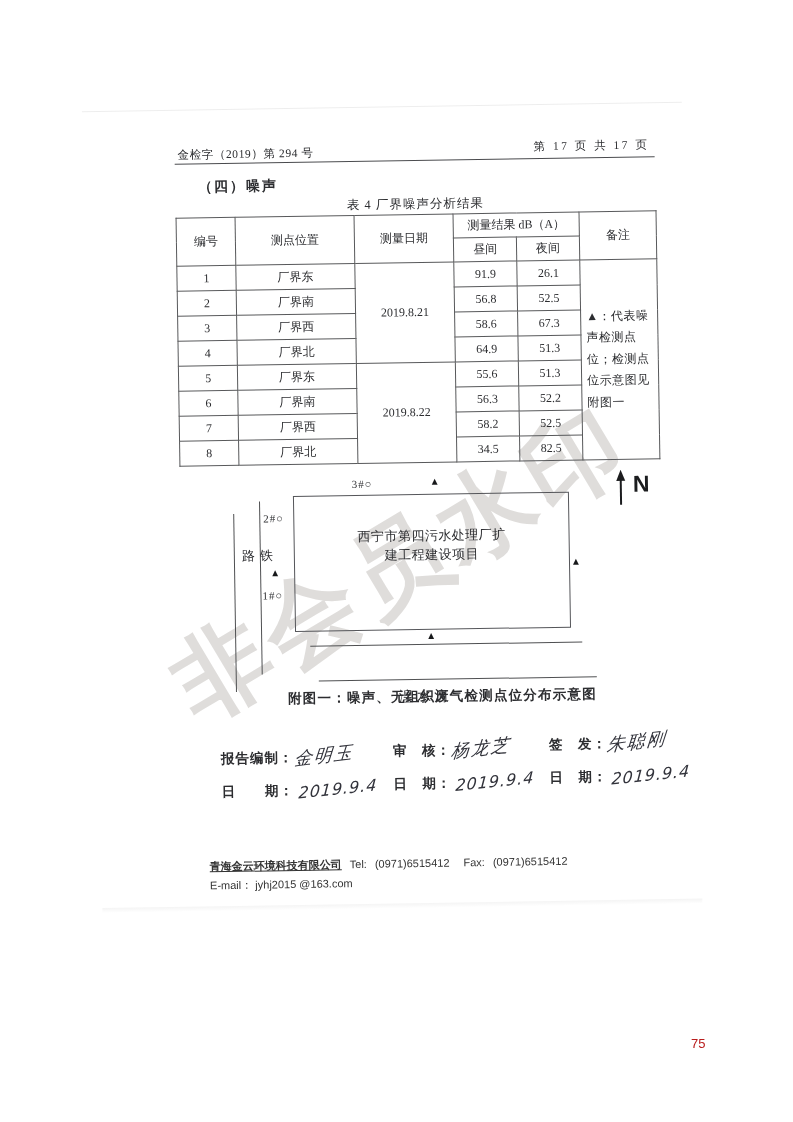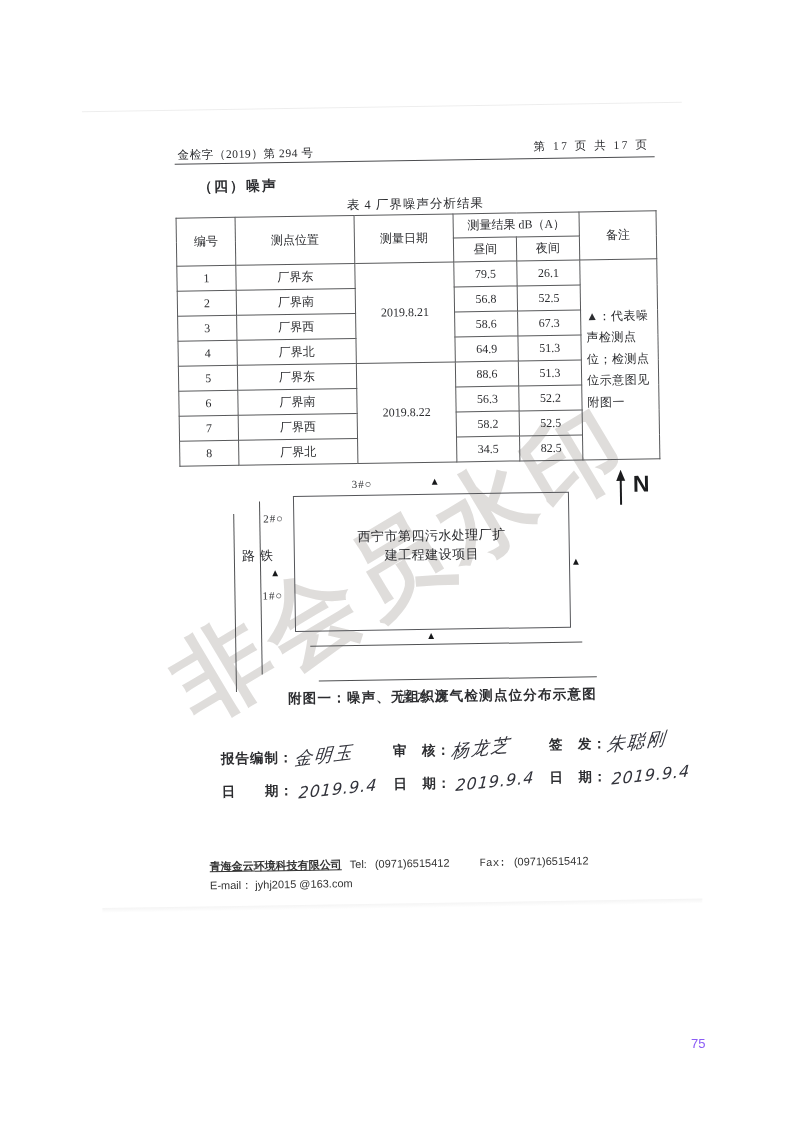--- a/index.html
+++ b/index.html
@@ -49,21 +49,21 @@
   .hand{display:inline-block;font-family:"DejaVu Sans",sans-serif;font-style:italic;
         transform:rotate(-6deg) skewX(-12deg);font-size:18px;color:#32333b;letter-spacing:2px;}
   .hdate{display:inline-block;font-family:"DejaVu Sans",sans-serif;font-style:italic;
          transform:rotate(-5deg) skewX(-10deg);font-size:16px;color:#32333b;letter-spacing:1px;}
   
   .footer{left:204px;top:856px;width:420px;font-family:"Liberation Sans",sans-serif;font-size:11px;color:#333;}
   .footer-line1{display:flex;align-items:baseline;gap:8px;white-space:nowrap;}
   .company{font-weight:700;text-decoration:underline;}
   .footer-line2{margin-top:4px;}
   .page-number{position:absolute;left:691px;top:1036px;font-family:"Liberation Sans",sans-serif;
-               font-size:13px;color:#8b5cf6;z-index:2;}
+               font-size:13px;color:#b91c1c;z-index:2;}
 </style>
 </head>
 <body>
 
 <div class="canvas">
   <div class="scan">
 
     <div class="watermark">非会员水印</div>
     <div class="top-edge"></div>
     <div class="bottom-edge"></div>
@@ -95,21 +95,21 @@
           <td rowspan="2">备注</td>
         </tr>
         <tr class="hrow">
           <td>昼间</td>
           <td>夜间</td>
         </tr>
         <tr class="drow">
           <td>1</td>
           <td>厂界东</td>
           <td rowspan="4">2019.8.21</td>
-          <td>79.5</td>
+          <td>91.9</td>
           <td>26.1</td>
           <td rowspan="8" class="remark-cell">▲：代表噪声检测点位；检测点位示意图见附图一</td>
         </tr>
         <tr class="drow">
           <td>2</td>
           <td>厂界南</td>
           <td>56.8</td>
           <td>52.5</td>
         </tr>
         <tr class="drow">
@@ -121,21 +121,21 @@
         <tr class="drow">
           <td>4</td>
           <td>厂界北</td>
           <td>64.9</td>
           <td>51.3</td>
         </tr>
         <tr class="drow">
           <td>5</td>
           <td>厂界东</td>
           <td rowspan="4">2019.8.22</td>
-          <td>88.6</td>
+          <td>55.6</td>
           <td>51.3</td>
         </tr>
         <tr class="drow">
           <td>6</td>
           <td>厂界南</td>
           <td>56.3</td>
           <td>52.2</td>
         </tr>
         <tr class="drow">
           <td>7</td>
@@ -203,21 +203,21 @@
           <span class="sig-label">日　期：</span>
           <span class="hdate">2019.9.4</span>
         </div>
       </div>
 
       <div class="abs footer">
         <div class="footer-line1">
           <span class="company">青海金云环境科技有限公司</span>
           <span>Tel:</span>
           <span>(0971)6515412</span>
-          <span style="margin-left:22px;font-family:Liberation Mono, monospace;">Fax:</span>
+          <span style="margin-left:6px;">Fax:</span>
           <span>(0971)6515412</span>
         </div>
         <div class="footer-line2">
           <span>E-mail：</span>
           <span>jyhj2015 @163.com</span>
         </div>
       </div>
 
     </div>
   </div>

